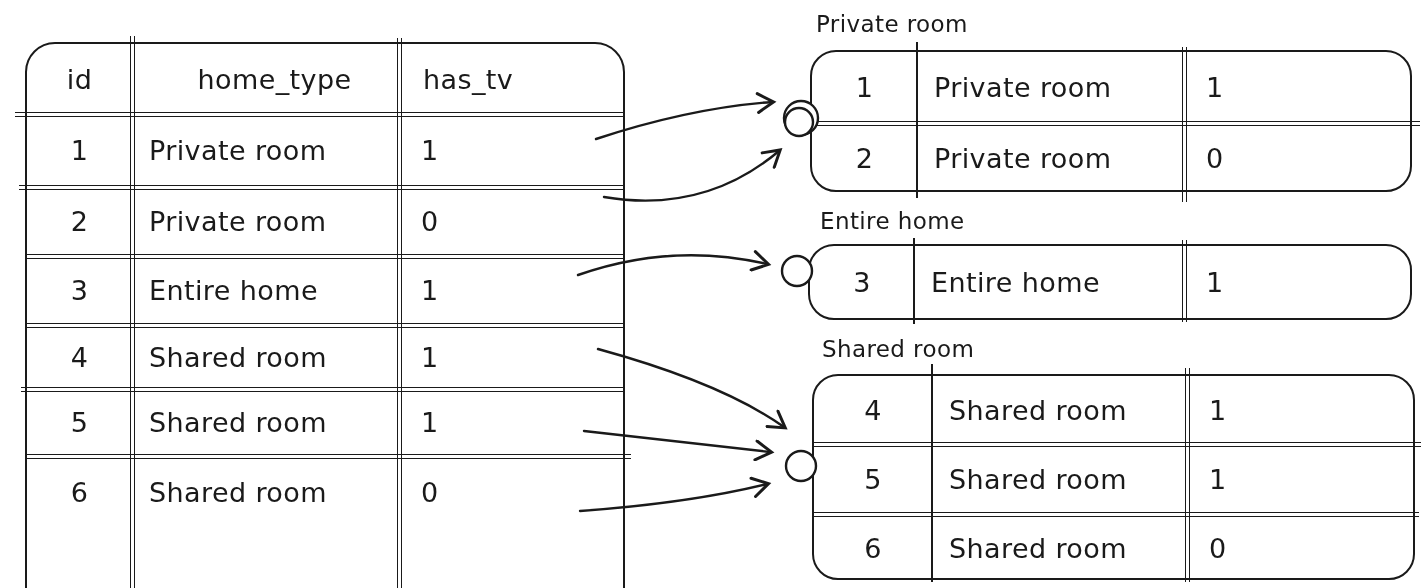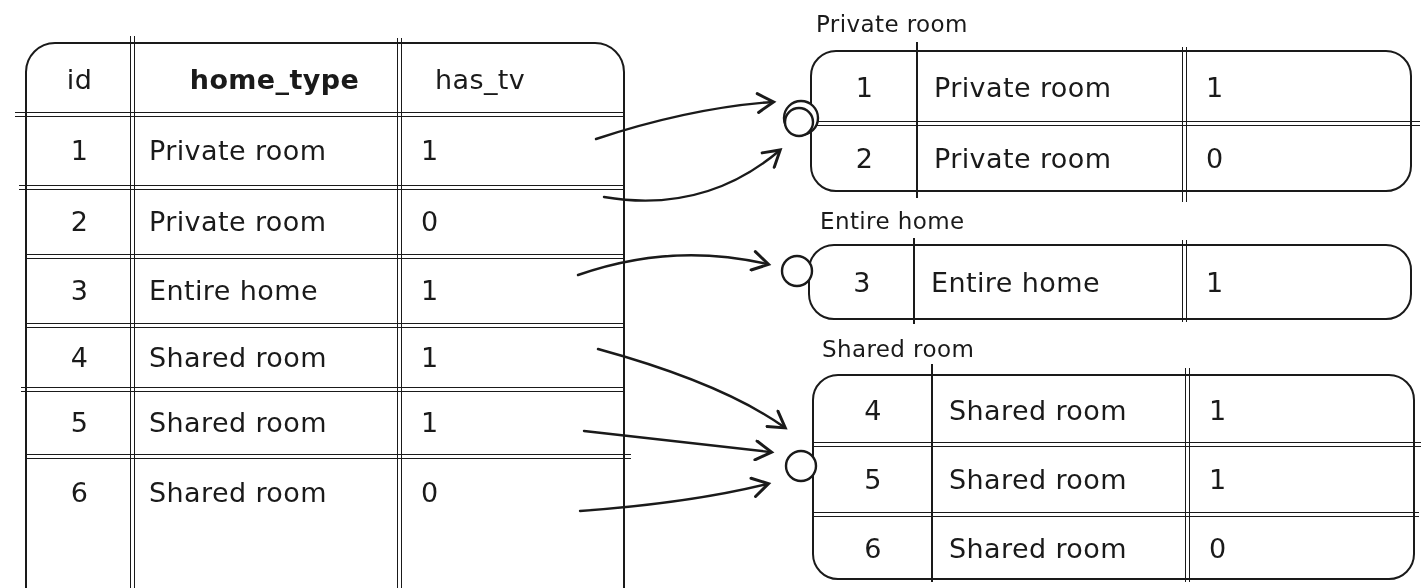--- a/index.html
+++ b/index.html
@@ -18,22 +18,22 @@
   .grp { border-radius: 26px; }
   .grid { position: absolute; inset: 0; display: grid; }
   .main-grid { grid-template-columns: 105px 267px 1fr; grid-template-rows: 70px 73px 69px 69px 64px 67px 72px; }
   .p-grid { grid-template-columns: 105px 267px 1fr; grid-template-rows: 71px 71px; }
   .e-grid { grid-template-columns: 104px 270px 1fr; grid-template-rows: 1fr; }
   .s-grid { grid-template-columns: 118px 255px 1fr; grid-template-rows: 68px 70px 68px; }
   .cell { display: flex; align-items: center; font-size: 27px; letter-spacing: 0.4px; color: var(--ink); white-space: nowrap; }
   .cell.c0 { justify-content: center; }
   .cell.c1 { padding-left: 17px; }
   .cell.c2 { padding-left: 22px; }
-  .cell.hdr.c1 { padding-left: 18px; justify-content: center; font-weight: bold; }
-  .cell.hdr.c2 { padding-left: 36px; }
+  .cell.hdr.c1 { padding-left: 18px; justify-content: center; }
+  .cell.hdr.c2 { padding-left: 24px; }
   
   .hline {
     position: absolute; left: -2px; right: -2px; height: 5px;
     border-top: 1.7px solid var(--ink); border-bottom: 1.7px solid var(--ink);
   }
   .vline {
     position: absolute; width: 5px;
     border-left: 1.7px solid var(--ink); border-right: 1.7px solid var(--ink);
   }
   .vline.single { width: 2.2px; border-right: none; border-left-width: 2.2px; }

